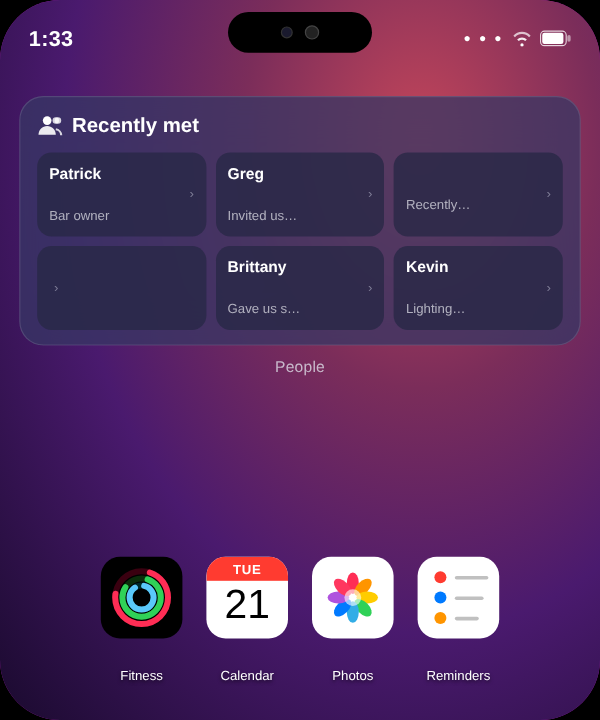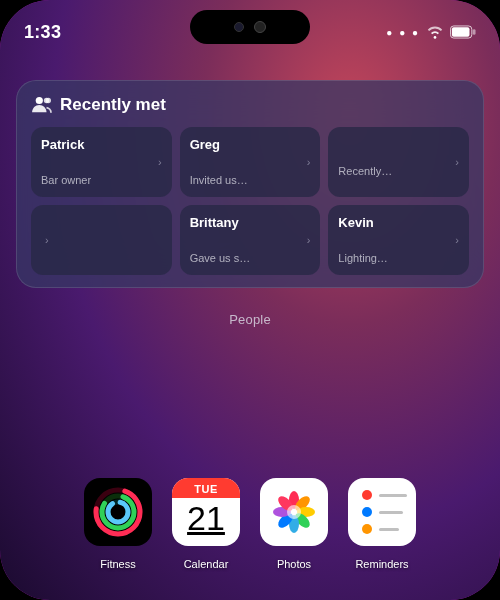--- a/index.html
+++ b/index.html
@@ -147,42 +147,42 @@
       margin-left: 4px;
       flex-shrink: 0;
     }
 
     
     .people-label {
       text-align: center;
       color: rgba(220, 220, 230, 0.8);
       font-size: 13px;
       font-weight: 400;
-      margin-top: 24px;
+      margin-top: 10px;
       letter-spacing: 0.2px;
     }
 
     
     .app-row {
       position: absolute;
       bottom: 30px;
       left: 0;
       right: 0;
       display: flex;
       justify-content: center;
       gap: 20px;
       padding: 0 20px;
       z-index: 10;
     }
 
     .app-item {
       display: flex;
       flex-direction: column;
       align-items: center;
-      gap: 2px;
+      gap: 16px;
       cursor: pointer;
     }
 
     .app-icon {
       width: 68px;
       height: 68px;
       border-radius: 16px;
       display: flex;
       align-items: center;
       justify-content: center;
@@ -366,21 +366,21 @@
           <circle cx="27" cy="27" r="10" fill="none" stroke="#002a2a" stroke-width="5"></circle>
           <circle cx="27" cy="27" r="10" fill="none" stroke="#5ac8fa" stroke-width="5" stroke-dasharray="55 8" stroke-dashoffset="14" stroke-linecap="round"></circle>
         </svg>
       </div>
       <span class="app-label">Fitness</span>
     </div>
 
     <div class="app-item">
       <div class="app-icon calendar-icon" style="display:flex;flex-direction:column;align-items:center;justify-content:flex-start;">
         <div class="calendar-header" style="width:100%;text-align:center;background:#ff3b30;color:white;font-size:11px;font-weight:700;padding:5px 0 3px;letter-spacing:0.5px;">TUE</div>
-        <div class="calendar-date" style="font-size:34px;font-weight:300;color:#000;line-height:1.1;padding:2px 0 0;text-decoration:underline;">21</div>
+        <div class="calendar-date" style="font-size:34px;font-weight:300;color:#000;line-height:1.1;padding:2px 0 0;">21</div>
       </div>
       <span class="app-label">Calendar</span>
     </div>
 
     <div class="app-item">
       <div class="app-icon photos-icon" style="background:white;display:flex;align-items:center;justify-content:center;">
         <svg width="52" height="52" viewBox="0 0 52 52">
 
           <ellipse cx="26" cy="14" rx="5" ry="9" fill="#ff2d55" transform="rotate(0 26 26)"></ellipse>
           <ellipse cx="26" cy="14" rx="5" ry="9" fill="#ff9500" transform="rotate(45 26 26)"></ellipse>

